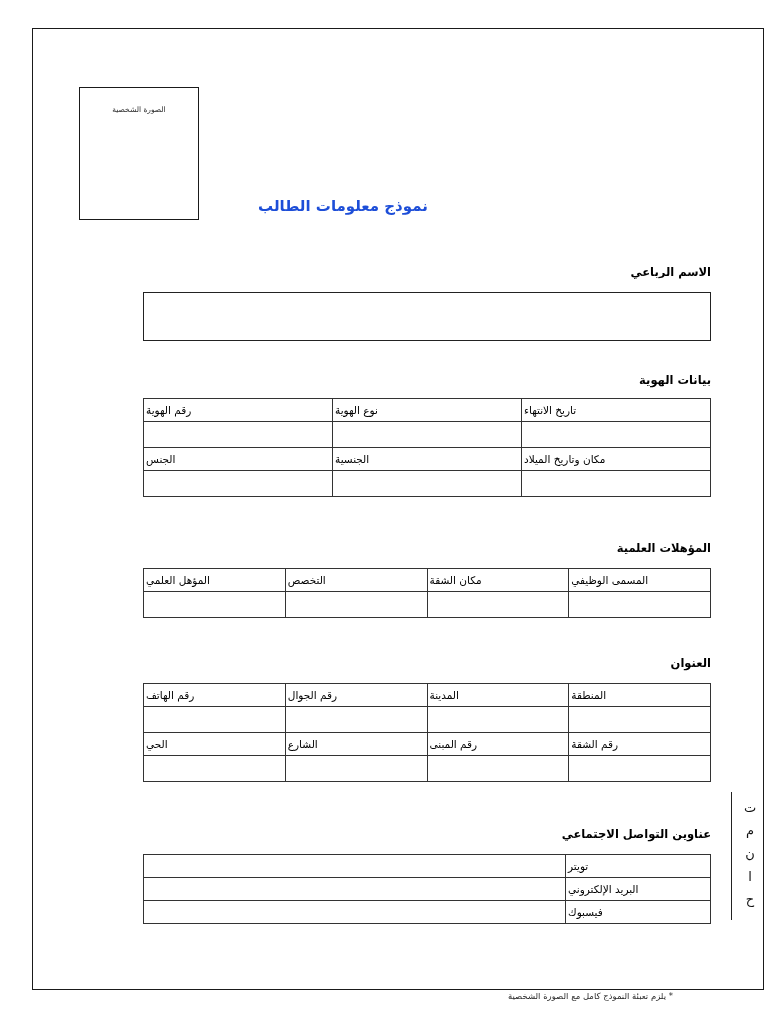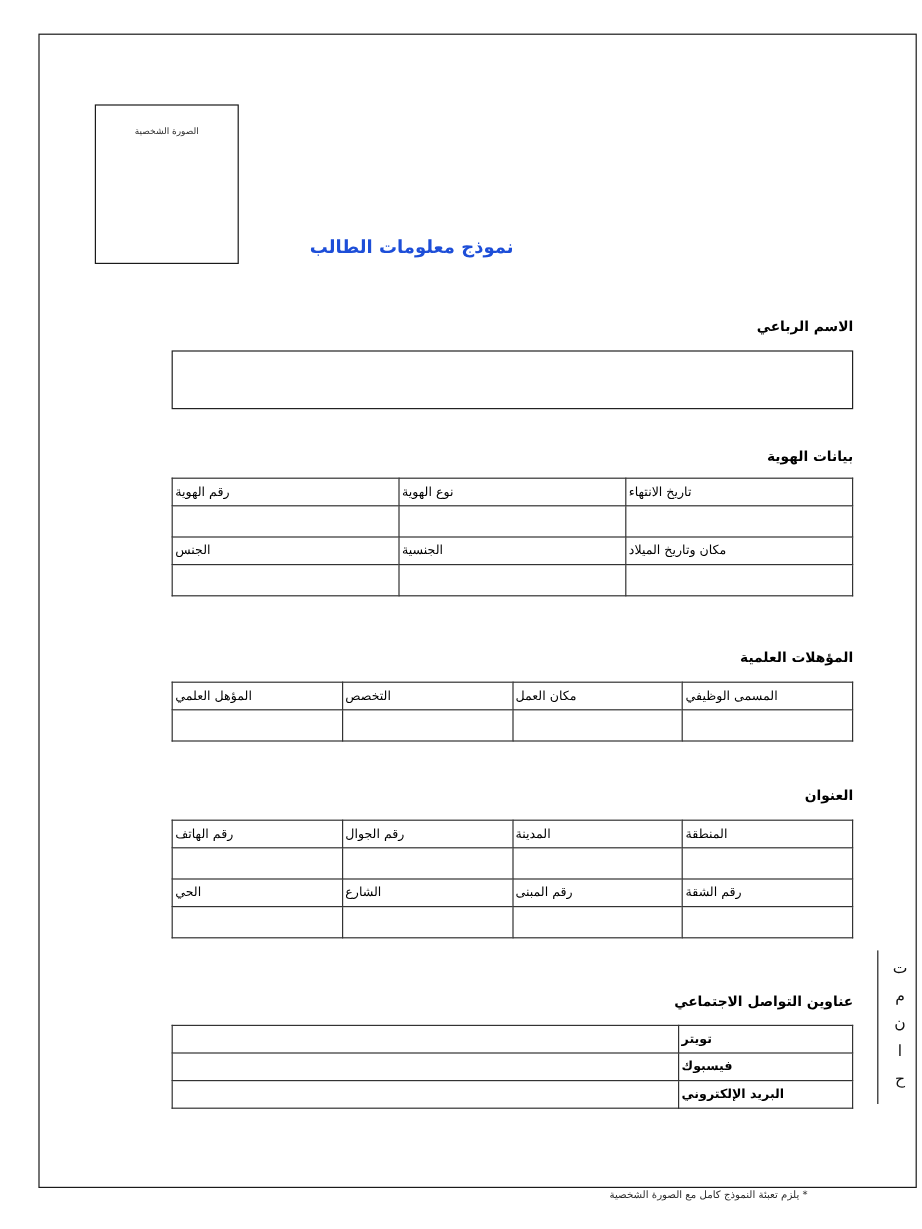--- a/index.html
+++ b/index.html
@@ -119,21 +119,20 @@
   #label-quals      { top: 512px; }
   #table-quals      { top: 539px; width: 568px; }
   #label-address    { top: 627px; }
   #table-address    { top: 654px; width: 568px; }
   #label-social     { top: 798px; margin-left: 44px; }
   #table-social     { top: 825px; width: 568px; }
 
   #table-social td.social-label {
     width: 140px;
     height: 22px;
-    font-weight: bold;
   }
   #table-social td.social-value {
     height: 22px;
   }
 
   
   #footnote {
     position: absolute;
     right: 90px;
     top: 962px;
@@ -206,21 +205,21 @@
     </tr>
   </tbody>
     </table>
 
   <div class="section-label" id="label-quals">المؤهلات العلمية</div>
 
   <table class="form-table" id="table-quals">
     <tbody>
         <tr>
       <td class="head-cell">المسمى الوظيفي</td>
-      <td class="head-cell">مكان العمل</td>
+      <td class="head-cell">مكان الشقة</td>
       <td class="head-cell">التخصص</td>
       <td class="head-cell">المؤهل العلمي</td>
     </tr>
     <tr>
       <td class="blank-cell"></td>
       <td class="blank-cell"></td>
       <td class="blank-cell"></td>
       <td class="blank-cell"></td>
     </tr>
   </tbody>
@@ -259,25 +258,25 @@
 
   <div class="section-label" id="label-social">عناوين التواصل الاجتماعي</div>
 
   <table class="form-table" id="table-social">
     <tbody>
         <tr>
       <td class="social-label">تويتر</td>
       <td class="social-value"></td>
     </tr>
     <tr>
+      <td class="social-label">البريد الإلكتروني</td>
+      <td class="social-value"></td>
+    </tr>
+    <tr>
       <td class="social-label">فيسبوك</td>
-      <td class="social-value"></td>
-    </tr>
-    <tr>
-      <td class="social-label">البريد الإلكتروني</td>
       <td class="social-value"></td>
     </tr>
   </tbody>
     </table>
 
   <div id="footnote">* يلزم تعبئة النموذج كامل مع الصورة الشخصية</div>
 
 </div>
 
 <div id="margin-rule"></div>

